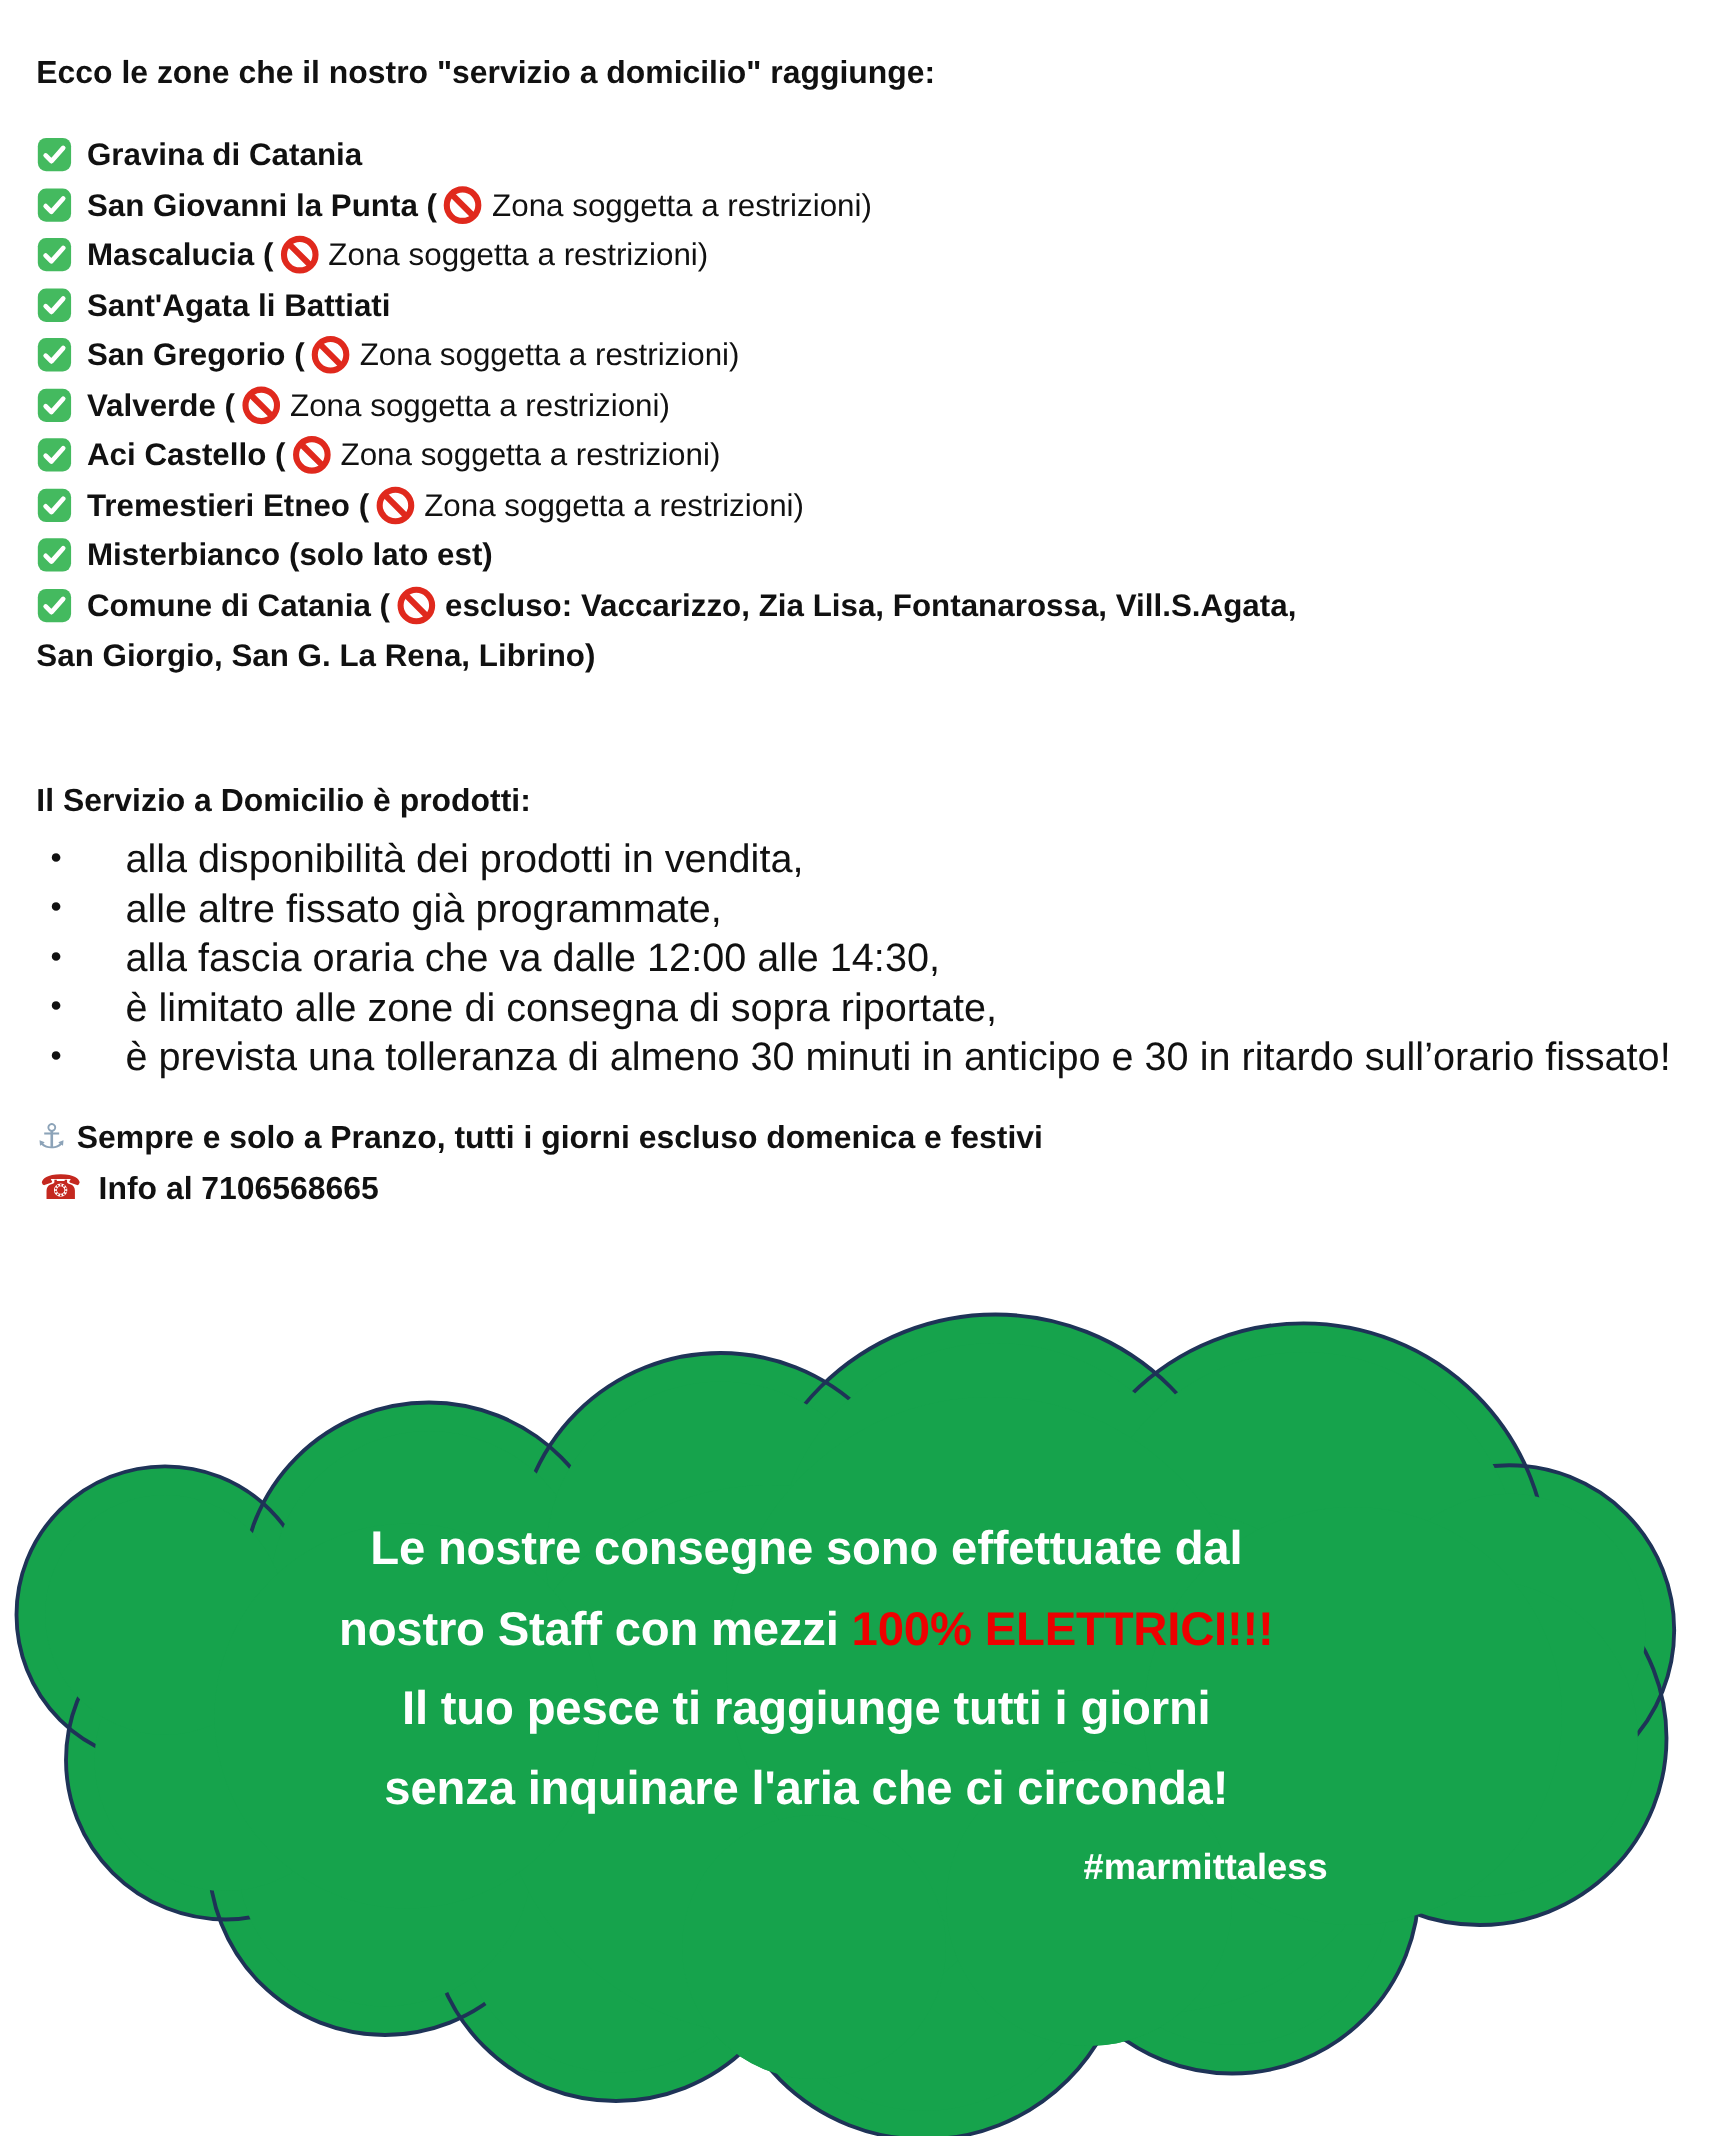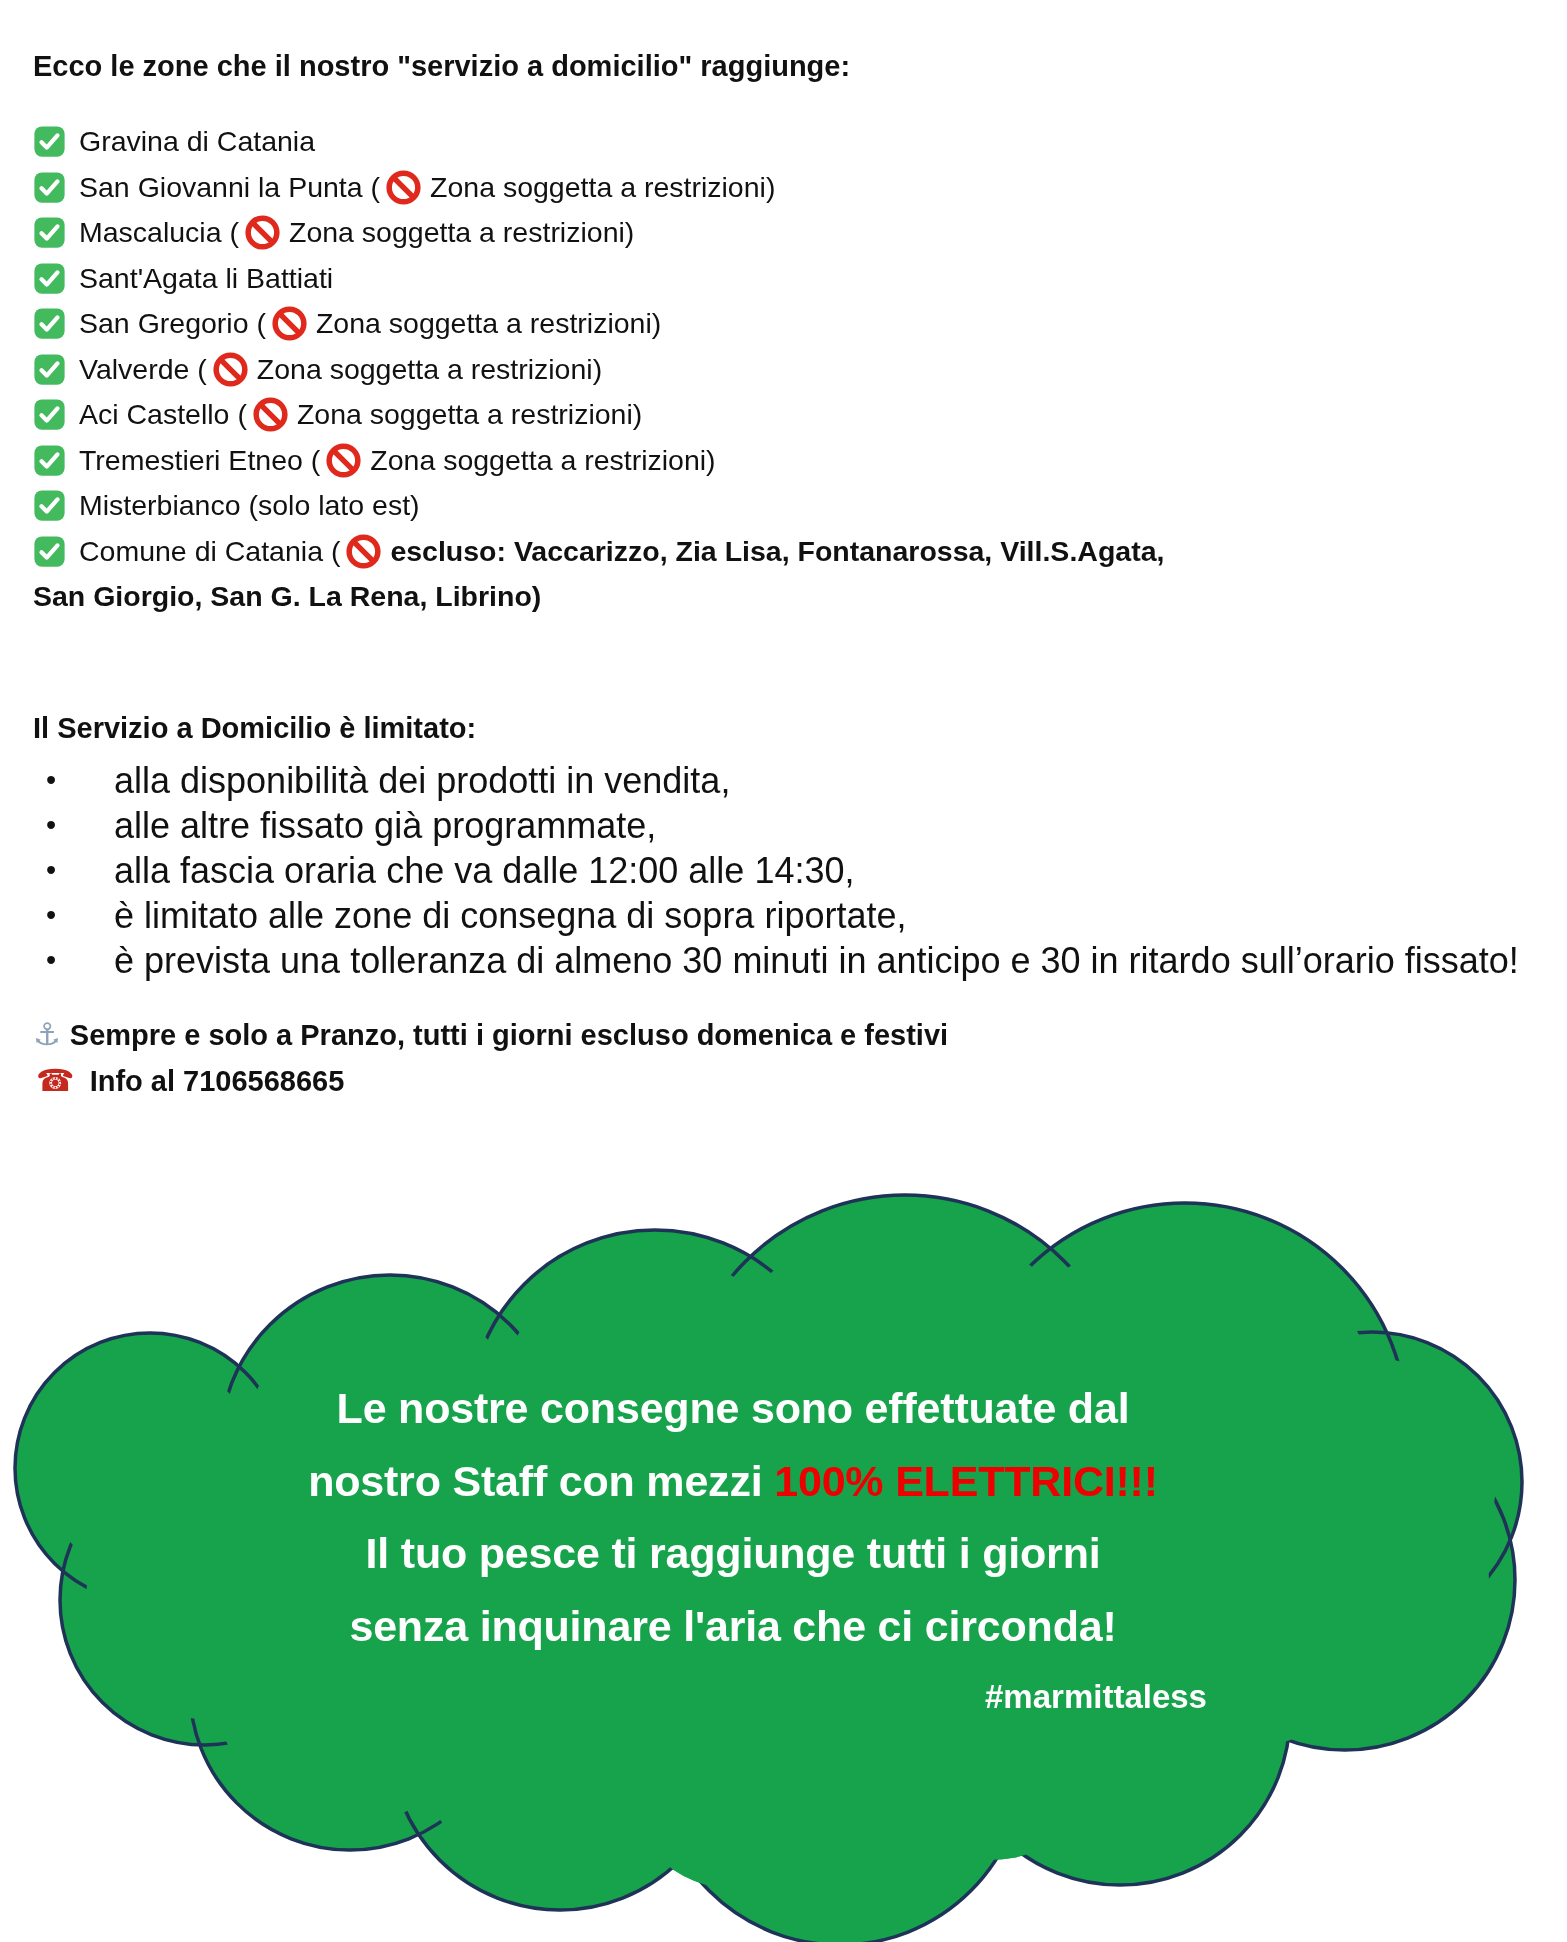--- a/index.html
+++ b/index.html
@@ -14,21 +14,21 @@
   
   .doc-heading{
     position:absolute;left:33px;top:50px;
     font-size:29px;font-weight:700;white-space:nowrap;
   }
   .zones-list{
     position:absolute;left:33px;top:119px;width:1160px;
     font-size:28.5px;
   }
   .zone-item{line-height:45.5px;font-weight:700;}
-  .zone-name{font-weight:400;}
+  .zone-name{font-weight:700;}
   .zone-tail{font-weight:400;}
   .zone-tail.bold{font-weight:700;}
   .check-icon-box{
     display:inline-block;width:33px;height:33px;
     vertical-align:-7px;margin-right:13px;
   }
   .noentry-icon-box{
     display:inline-block;width:37px;height:37px;
     vertical-align:-9px;margin:0 8px 0 5px;
   }
@@ -197,21 +197,21 @@
           </svg></span><span class="zone-name">Misterbianco (solo lato est)</span></div>
       <div class="zone-item"><span class="check-icon-box"><svg viewBox="0 0 24 24" width="33" height="33">
             <rect x="1" y="1" width="22" height="22" rx="5.5" class="chk-bg"></rect>
             <path d="M6.2 12.6 L10 16.4 L17.8 7.6" fill="none" stroke="#ffffff" stroke-width="3.1" stroke-linecap="round" stroke-linejoin="round"></path>
           </svg></span><span class="zone-name">Comune di Catania (</span><span class="noentry-icon-box"><svg viewBox="0 0 24 24" width="37" height="37">
             <circle cx="12" cy="12" r="9.3" fill="none" class="ne-stroke" stroke-width="3.6"></circle>
             <line x1="5.9" y1="5.9" x2="18.1" y2="18.1" class="ne-stroke" stroke-width="3.6" stroke-linecap="round"></line>
           </svg></span><span class="zone-tail bold">escluso: Vaccarizzo, Zia Lisa, Fontanarossa, Vill.S.Agata, San Giorgio, San G. La Rena, Librino)</span></div>
     </div>
 
-  <div class="soggetto-heading">Il Servizio a Domicilio è limitato:</div>
+  <div class="soggetto-heading">Il Servizio a Domicilio è prodotti:</div>
 
   <div class="bullet-list">
       <div class="bullet-item"><span class="bullet-text">alla disponibilità dei prodotti in vendita,</span></div>
       <div class="bullet-item"><span class="bullet-text">alle altre fissato già programmate,</span></div>
       <div class="bullet-item"><span class="bullet-text">alla fascia oraria che va dalle 12:00 alle 14:30,</span></div>
       <div class="bullet-item"><span class="bullet-text">è limitato alle zone di consegna di sopra riportate,</span></div>
       <div class="bullet-item"><span class="bullet-text">è prevista una tolleranza di almeno 30 minuti in anticipo e 30 in ritardo sull’orario fissato!</span></div>
     </div>
 
   <div class="schedule-line">

